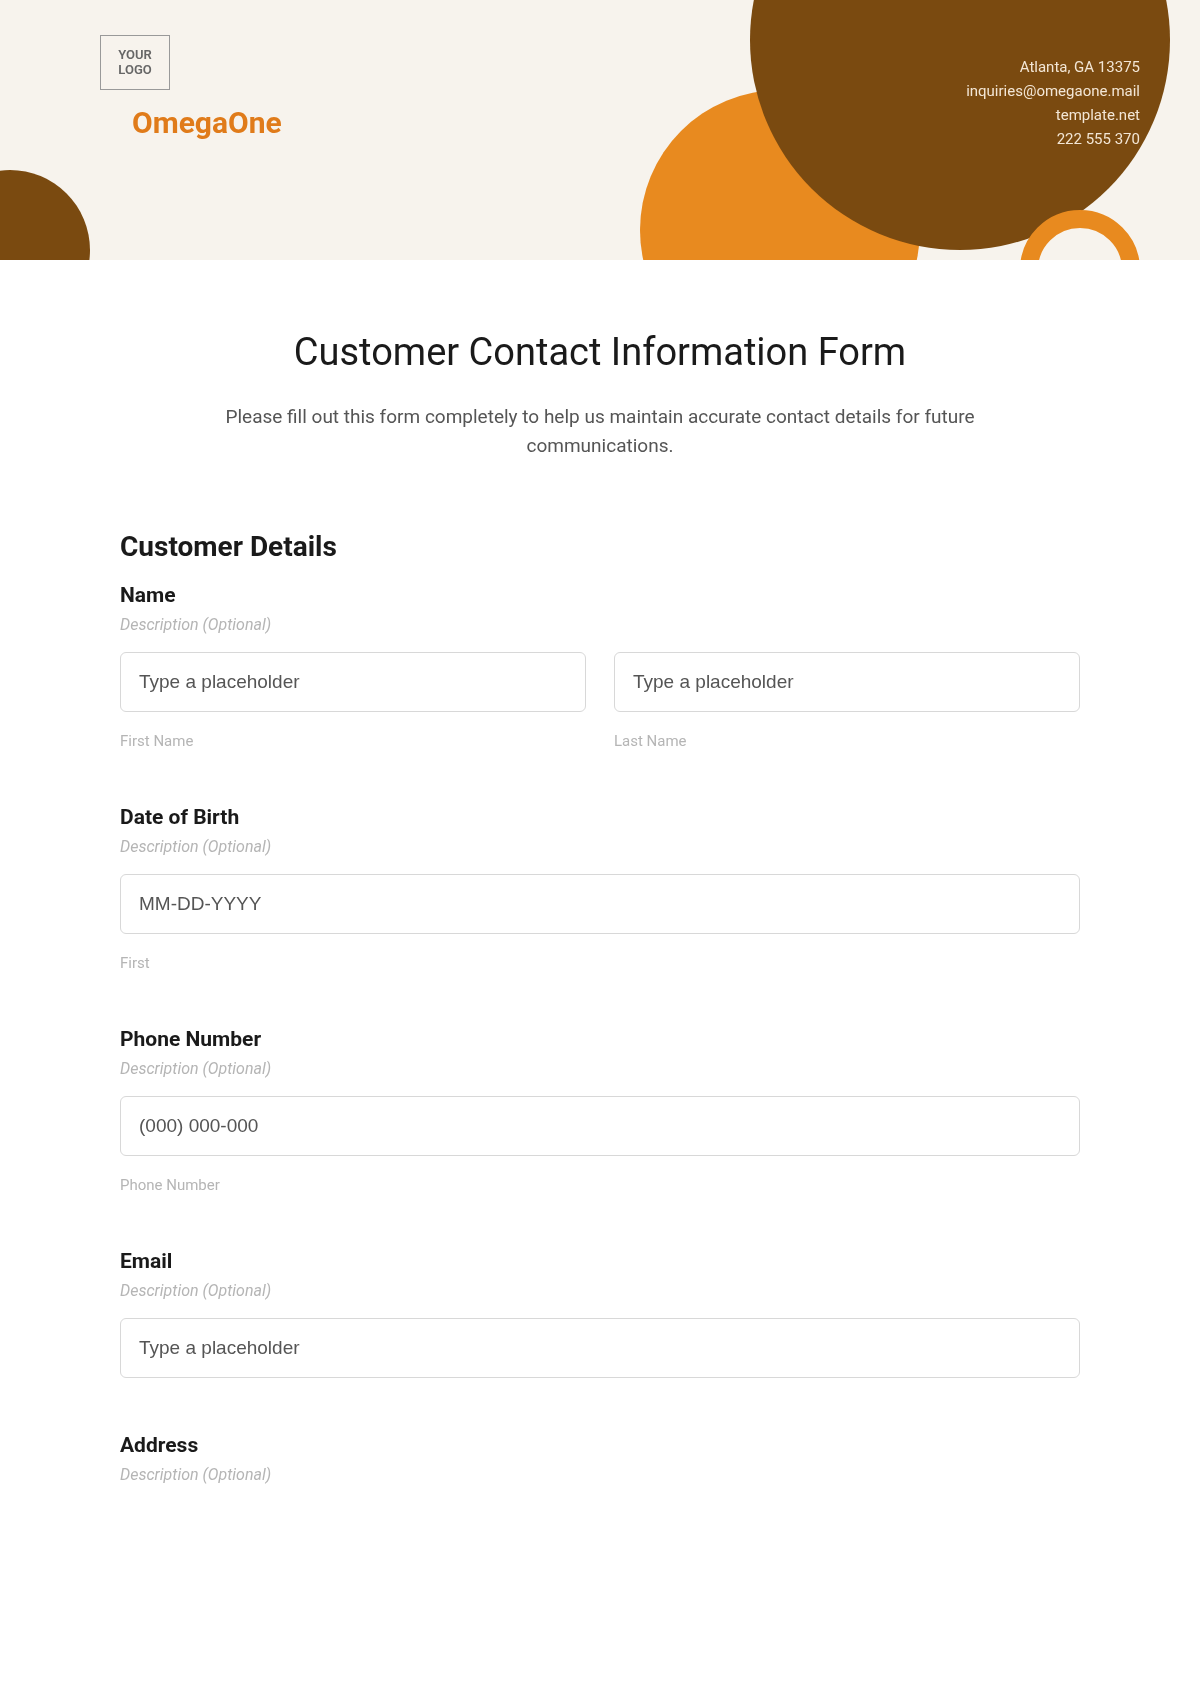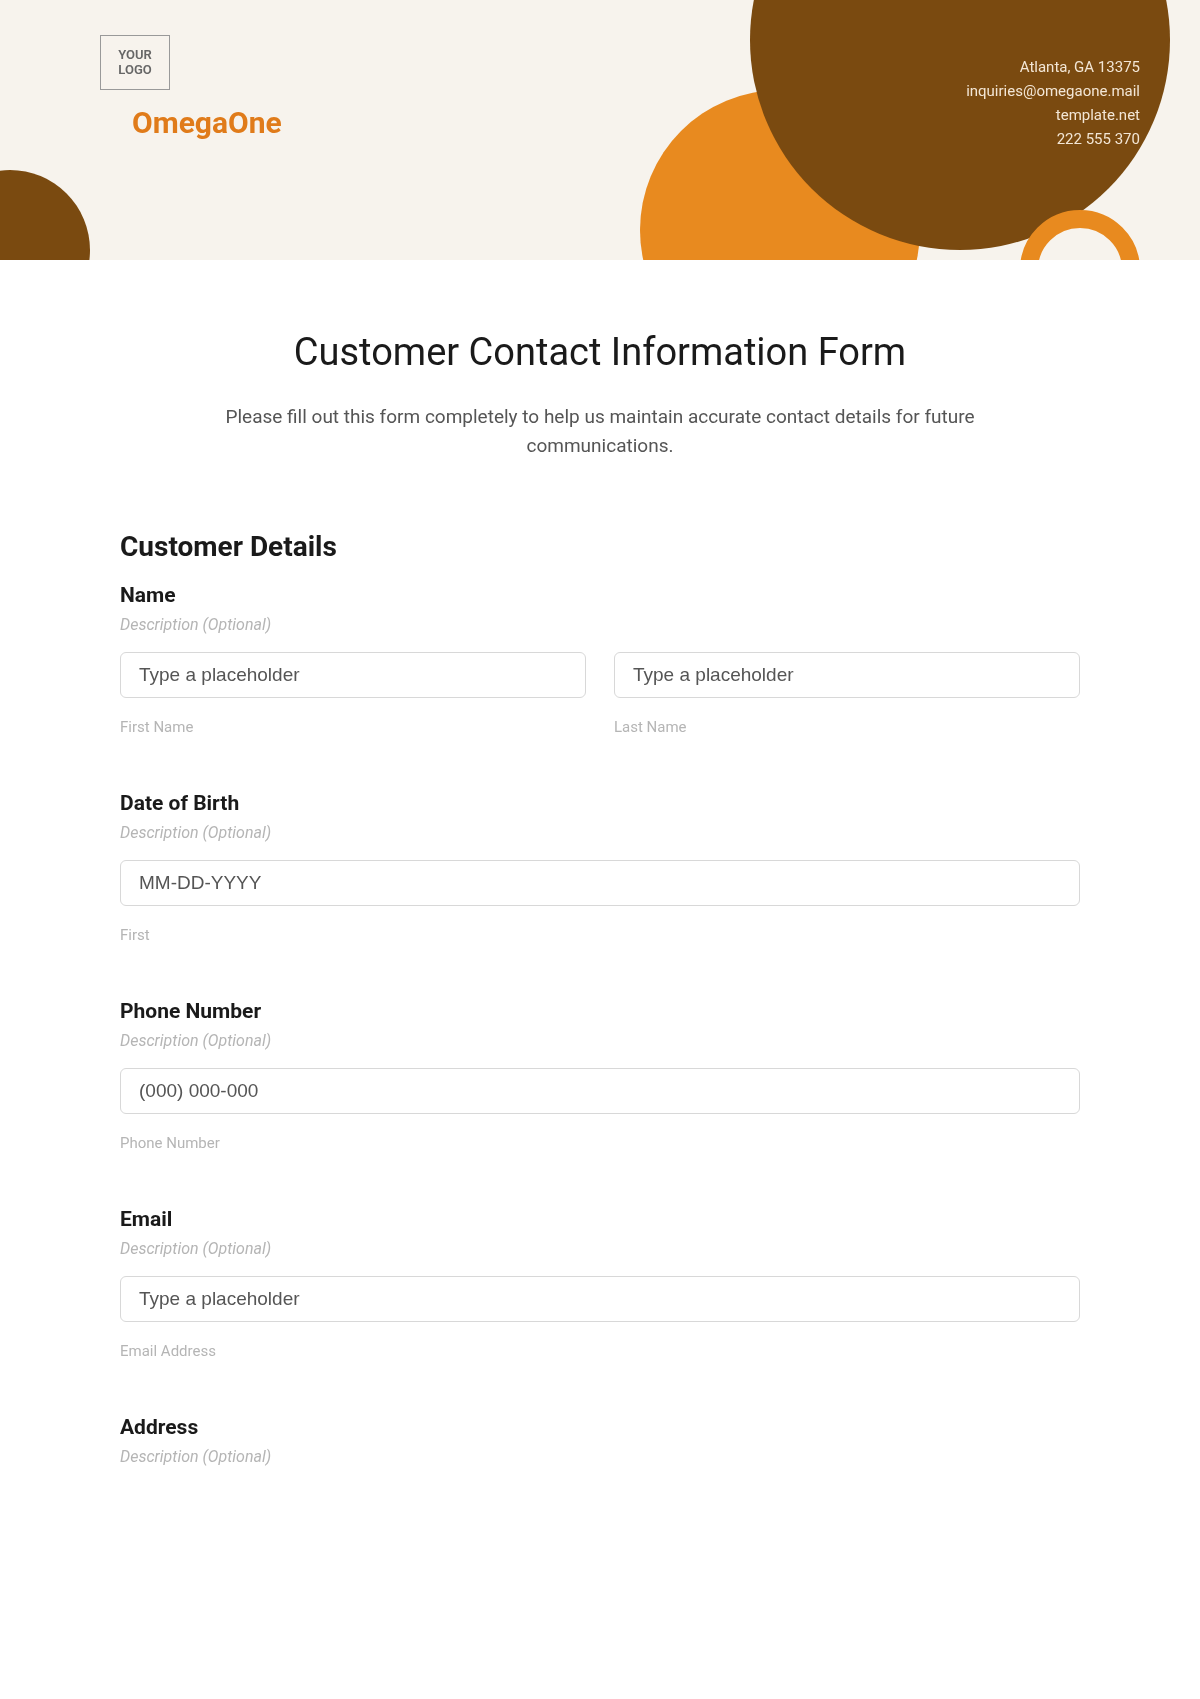--- a/index.html
+++ b/index.html
@@ -109,21 +109,21 @@
   .field-desc {
     font-size: 16px;
     font-style: italic;
     color: #b5b5b5;
     margin-bottom: 18px;
   }
   .row { display: flex; gap: 28px; }
   .col { flex: 1; }
   .input {
     width: 100%;
-    height: 46px;
+    height: 60px;
     border: 1px solid #d8d8d8;
     border-radius: 6px;
     padding: 0 18px;
     font-size: 19px;
     color: #333;
     background: #fff;
   }
   .input::placeholder { color: #555; }
   .sublabel {
     font-size: 15px;
@@ -181,20 +181,19 @@
     <div class="field-label">Phone Number</div>
     <div class="field-desc">Description (Optional)</div>
     <input class="input" type="text" placeholder="(000) 000-000" style="">
     <div class="sublabel">Phone Number</div>
   </div>
 
   <div class="field-group">
     <div class="field-label">Email</div>
     <div class="field-desc">Description (Optional)</div>
     <input class="input" type="text" placeholder="Type a placeholder" style="">
-    <div class="sublabel">Email Address</div>
   </div>
 
   <div class="field-group">
     <div class="field-label">Address</div>
     <div class="field-desc">Description (Optional)</div>
   </div>
 </div>
 
 </body></html>

